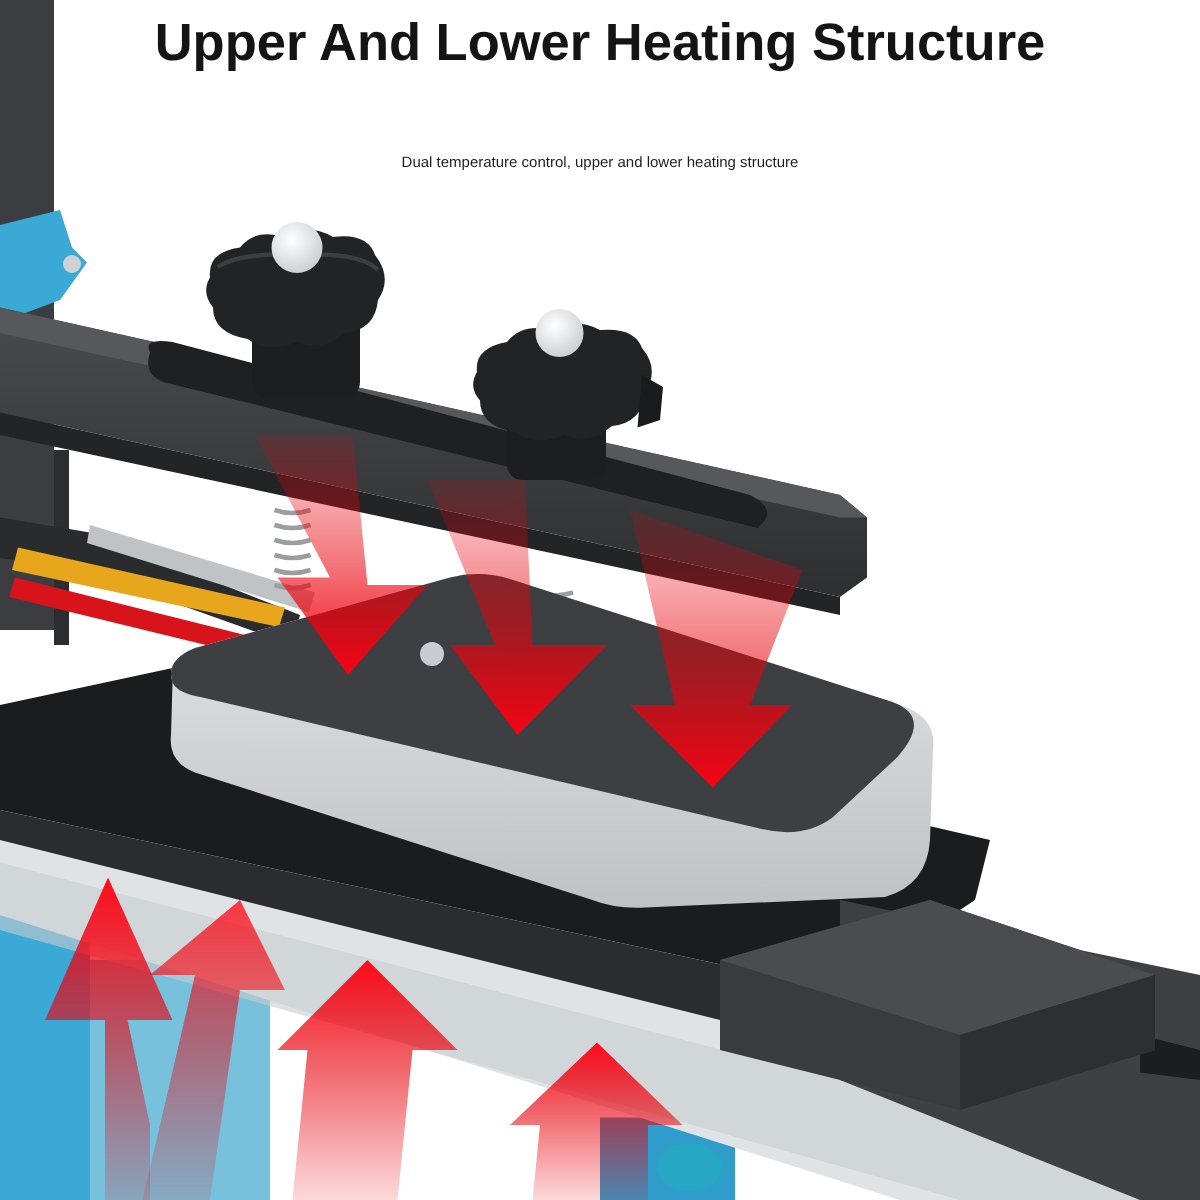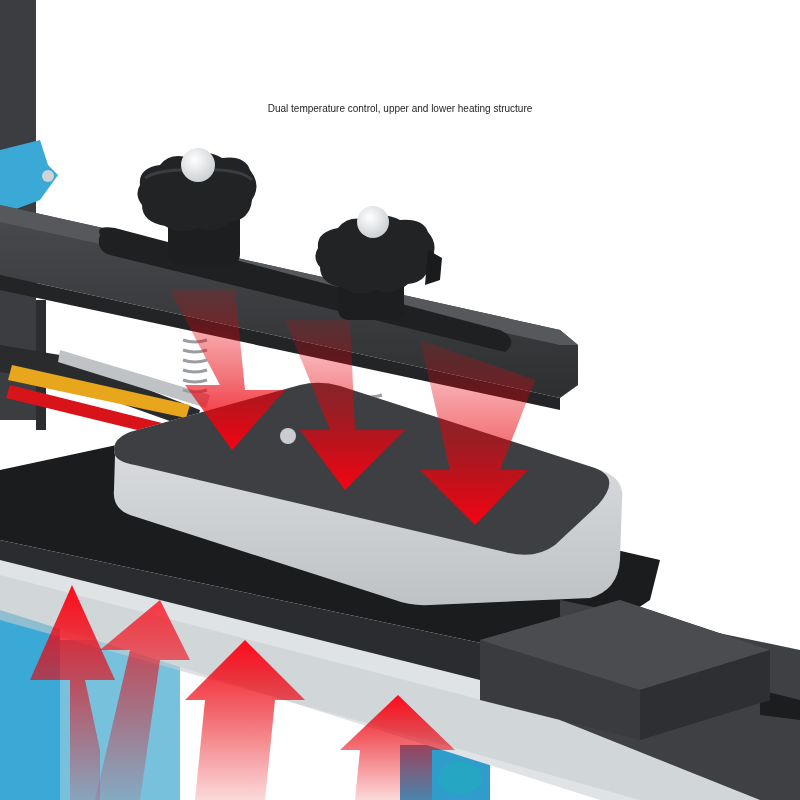--- a/index.html
+++ b/index.html
@@ -6,20 +6,21 @@
   body { width:800px; height:800px; background:#ffffff; overflow:hidden; position:relative; font-family:"Liberation Sans", sans-serif; }
   .title { position:absolute; left:0; top:6px; width:800px; text-align:center; color:#141414; font-weight:bold; font-size:35px; line-height:46px; z-index:5; }
   .title div { white-space:nowrap; }
   .subtitle { position:absolute; left:0; top:103px; width:800px; text-align:center; color:#1e1e1e; font-size:10px; z-index:5; }
   svg.scene { position:absolute; left:0; top:0; }
 </style>
 </head>
 <body>
 
 <div class="title">
+  <div>Upper And Lower Heating Structure</div>
 </div>
 <div class="subtitle">Dual temperature control, upper and lower heating structure</div>
 
 <svg class="scene" width="800" height="800" viewBox="0 0 800 800">
   <defs>
     <linearGradient id="redDown" x1="0" y1="0" x2="0" y2="1">
       <stop offset="0" stop-color="#e8000a" stop-opacity="0.15"></stop>
       <stop offset="0.55" stop-color="#e8000a" stop-opacity="0.55"></stop>
       <stop offset="1" stop-color="#ff0010" stop-opacity="0.95"></stop>
     </linearGradient>

